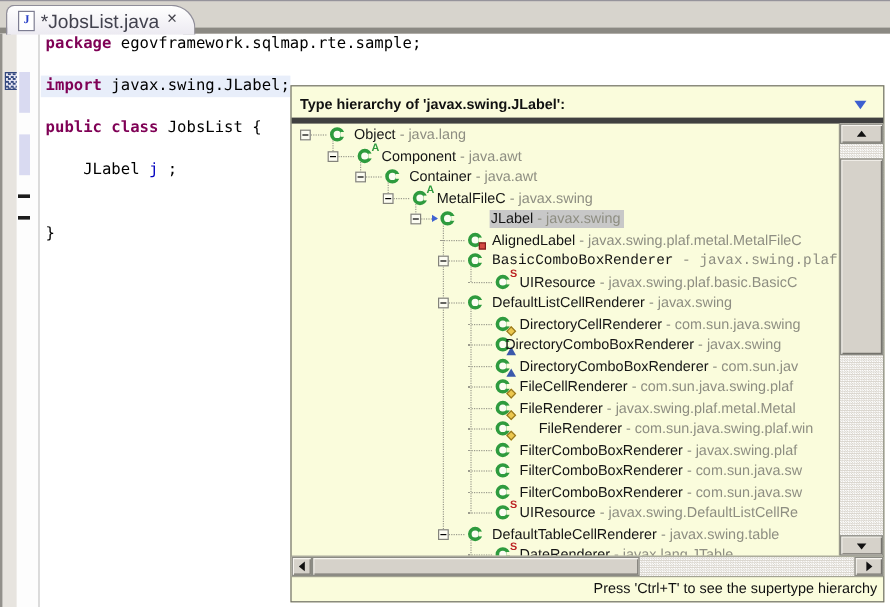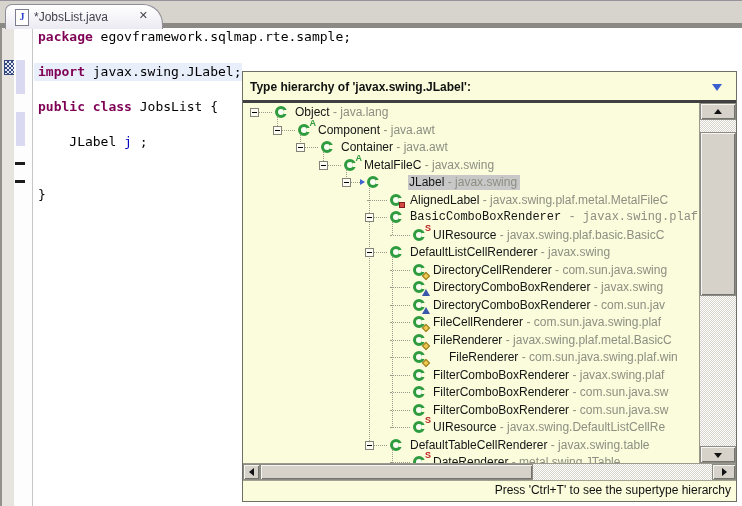--- a/index.html
+++ b/index.html
@@ -10,21 +10,21 @@
   #tabstrip{position:absolute;left:0;top:0;width:742px;height:28px;
             background:var(--tabstrip_bg,#d7d4cd);border-top:1px solid #95939b;box-sizing:border-box;}
   #tabstrip::after{content:"";position:absolute;left:0;bottom:0;width:100%;height:5px;
             background:var(--tabstrip_band,#8b8983);}
   #tab{position:absolute;left:5px;top:3px;width:158px;height:25px;z-index:2;
        background:linear-gradient(#ffffff,#eceaf1);
        border:1px solid #8f8d99;border-bottom:none;border-radius:7px 20px 0 0;box-sizing:border-box;}
   #tabicon{position:absolute;left:9px;top:4px;width:12px;height:15px;background:#fff;
        border:1px solid #7d7d92;font:bold 10px "Liberation Serif",serif;color:#2a41c8;
        text-align:center;line-height:14px;}
-  #tabtitle{position:absolute;left:28px;top:5px;font-size:12px;color:#42424e;white-space:nowrap;}
+  #tabtitle{position:absolute;left:28px;top:5px;font-size:16px;color:#42424e;white-space:nowrap;}
   #tabclose{position:absolute;right:14px;top:4px;font:bold 11px "DejaVu Sans",sans-serif;color:#45454e;}
 
   
   #ruler{position:absolute;left:0;top:28px;width:14px;height:478px;
          background:var(--ruler_bg,#e7e4df);border-left:2px solid #92908b;box-sizing:border-box;}
   #marker{position:absolute;left:2px;top:32px;width:10px;height:13px;border:1px solid #33487f;
          background-image:conic-gradient(#33487f 25%,#e8e8f4 25% 50%,#33487f 50% 75%,#e8e8f4 75%);
          background-size:4px 4px;}
   #foldcol{position:absolute;left:14px;top:28px;width:19px;height:478px;background:#fdfdfd;
          border-right:1px solid #c6c6c6;box-sizing:border-box;}
@@ -34,21 +34,21 @@
   #code{position:absolute;left:38px;top:28px;font:13px/17.5px "DejaVu Sans Mono",monospace;
         white-space:pre;color:#000;}
   .cline{height:17.5px;}
   .tk-kw{font-weight:bold;color:var(--keyword,#7f0055);}
   .tk-pl{color:#000000;}
   .tk-fld{color:var(--field_ref,#0000c0);}
 
   
   #popup{position:absolute;left:242px;top:71px;width:495px;height:431px;z-index:5;
          background:var(--popup_bg,#fafcdc);border:1px solid #6f6f64;box-sizing:border-box;}
-  #phead{position:absolute;left:0;top:0;width:100%;height:31px;border-bottom:3px solid #404040;box-sizing:border-box;}
+  #phead{position:absolute;left:0;top:0;width:100%;height:31px;border-bottom:5px solid #404040;box-sizing:border-box;}
   #ptitle{position:absolute;left:7px;top:8px;font-size:12px;font-weight:bold;color:#111;white-space:nowrap;}
   #pmenu{position:absolute;right:14px;top:12px;width:0;height:0;
          border-left:5px solid transparent;border-right:5px solid transparent;border-top:7px solid #3c5fd0;}
   #ptree{position:absolute;left:1px;top:31px;width:454px;height:360px;overflow:hidden;}
   .guide{position:absolute;width:0;border-left:1px dotted #9b9b8d;}
   .trow{position:absolute;left:0;width:454px;height:17px;}
   .tbox{position:absolute;top:4px;width:9px;height:9px;background:#fcfcf2;border:1px solid #83837a;box-sizing:border-box;}
   .tminus{position:absolute;left:1px;top:3px;width:5px;height:1px;background:#000;}
   .tstub{position:absolute;top:8px;border-top:1px dotted #9b9b8d;}
   .cicon{position:absolute;top:0;width:16px;height:16px;}
@@ -240,21 +240,21 @@
           </div>
           <div class="tlabel" style="left: 165px;"><span class="tname">DefaultListCellRenderer</span><span class="tpkg"> - javax.swing</span></div>
         </div>
         <div class="trow" style="top: 176px;">
           <div class="tstub" style="left: 146px; width: 20px;"></div>
           <div class="cicon" style="left: 168px;">
             <div class="cring"></div>
             <div class="cnotch"></div>
             <div class="ovTr"></div>
           </div>
-          <div class="tlabel" style="left: 188px;"><span class="tname">DirectoryComboBoxRenderer</span><span class="tpkg"> - javax.swing</span></div>
+          <div class="tlabel" style="left: 176px;"><span class="tname">DirectoryComboBoxRenderer</span><span class="tpkg"> - javax.swing</span></div>
         </div>
         <div class="trow" style="top: 193.5px;">
           <div class="tstub" style="left: 146px; width: 20px;"></div>
           <div class="cicon" style="left: 168px;">
             <div class="cring"></div>
             <div class="cnotch"></div>
             <div class="ovTr"></div>
           </div>
           <div class="tlabel" style="left: 188px;"><span class="tname">DirectoryComboBoxRenderer</span><span class="tpkg"> - com.sun.jav</span></div>
         </div>
@@ -267,21 +267,21 @@
           </div>
           <div class="tlabel" style="left: 188px;"><span class="tname">FileCellRenderer</span><span class="tpkg"> - com.sun.java.swing.plaf</span></div>
         </div>
         <div class="trow" style="top: 228.5px;">
           <div class="tstub" style="left: 146px; width: 20px;"></div>
           <div class="cicon" style="left: 168px;">
             <div class="cring"></div>
             <div class="cnotch"></div>
             <div class="ovDi"></div>
           </div>
-          <div class="tlabel" style="left: 188px;"><span class="tname">FileRenderer</span><span class="tpkg"> - javax.swing.plaf.metal.BasicC</span></div>
+          <div class="tlabel" style="left: 188px;"><span class="tname">FileRenderer</span><span class="tpkg"> - javax.swing.plaf.metal.Metal</span></div>
         </div>
         <div class="trow" style="top: 246px;">
           <div class="tstub" style="left: 146px; width: 20px;"></div>
           <div class="cicon" style="left: 168px;">
             <div class="cring"></div>
             <div class="cnotch"></div>
             <div class="ovDi"></div>
           </div>
           <div class="tlabel" style="left: 188px; margin-left: 16px;"><span class="tname">FileRenderer</span><span class="tpkg"> - com.sun.java.swing.plaf.win</span></div>
         </div>
@@ -329,21 +329,21 @@
           </div>
           <div class="tlabel" style="left: 165px;"><span class="tname">DefaultTableCellRenderer</span><span class="tpkg"> - javax.swing.table</span></div>
         </div>
         <div class="trow" style="top: 351px;">
           <div class="tstub" style="left: 146px; width: 20px;"></div>
           <div class="cicon" style="left: 168px;">
             <div class="cring"></div>
             <div class="cnotch"></div>
             <div class="ovS">S</div>
           </div>
-          <div class="tlabel" style="left: 188px;"><span class="tname">DateRenderer</span><span class="tpkg"> - metal.swing.JTable</span></div>
+          <div class="tlabel" style="left: 188px;"><span class="tname">DateRenderer</span><span class="tpkg"> - javax.lang.JTable</span></div>
         </div>
       </div>
 
     <div id="vscroll" class="dither">
       <div class="sbtn up">
           <i class="arr arr-up"></i>
         </div>
       <div id="vthumb" class="sthumb"></div>
       <div class="sbtn down">
           <i class="arr arr-down"></i>

